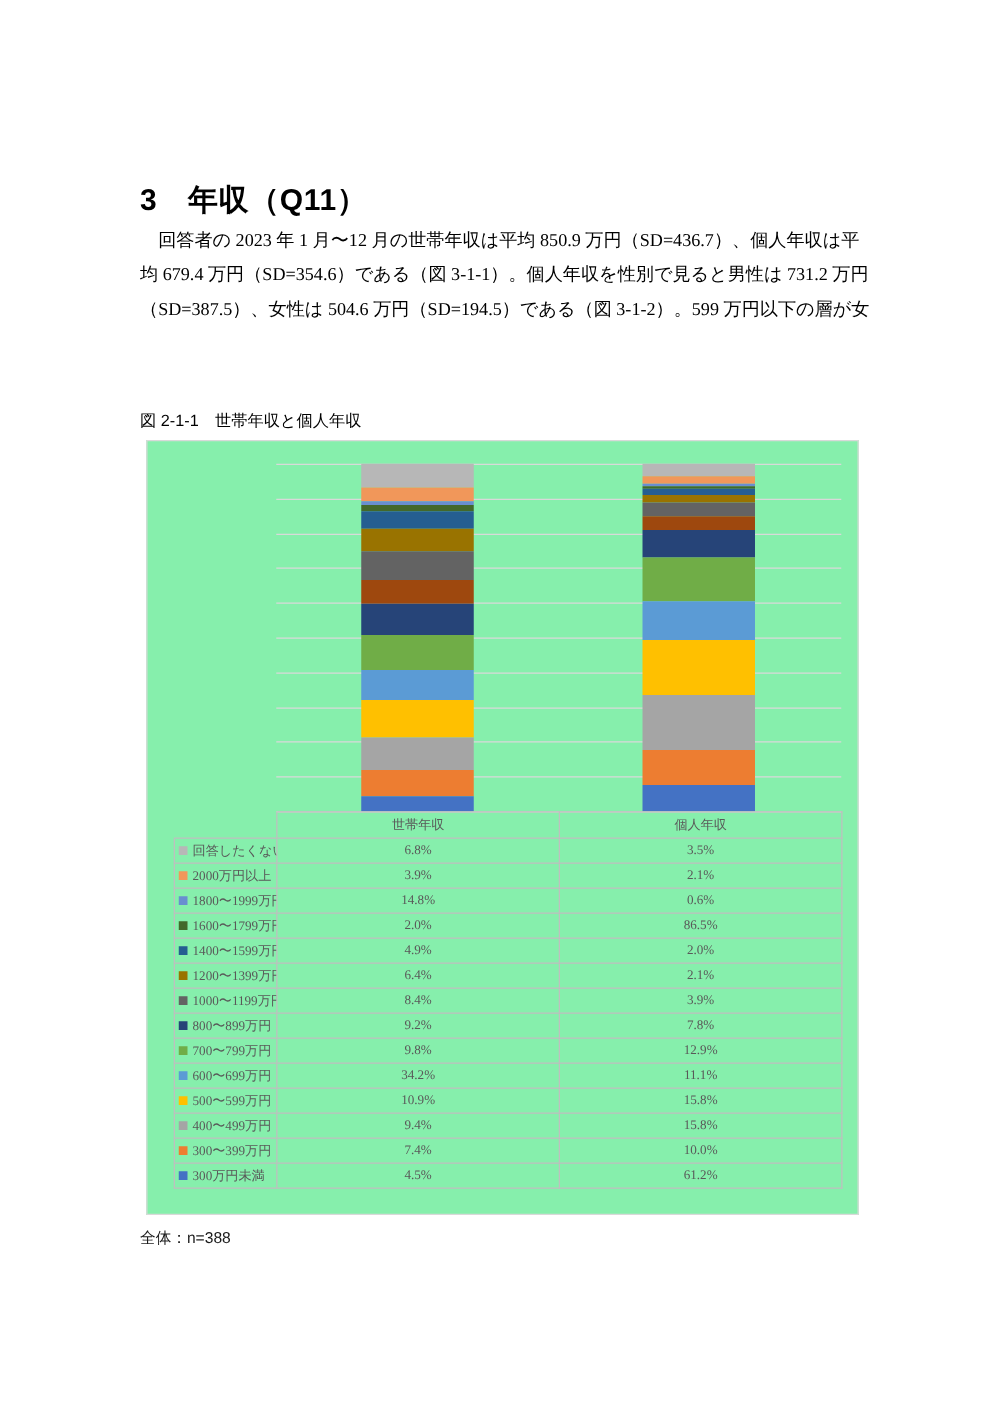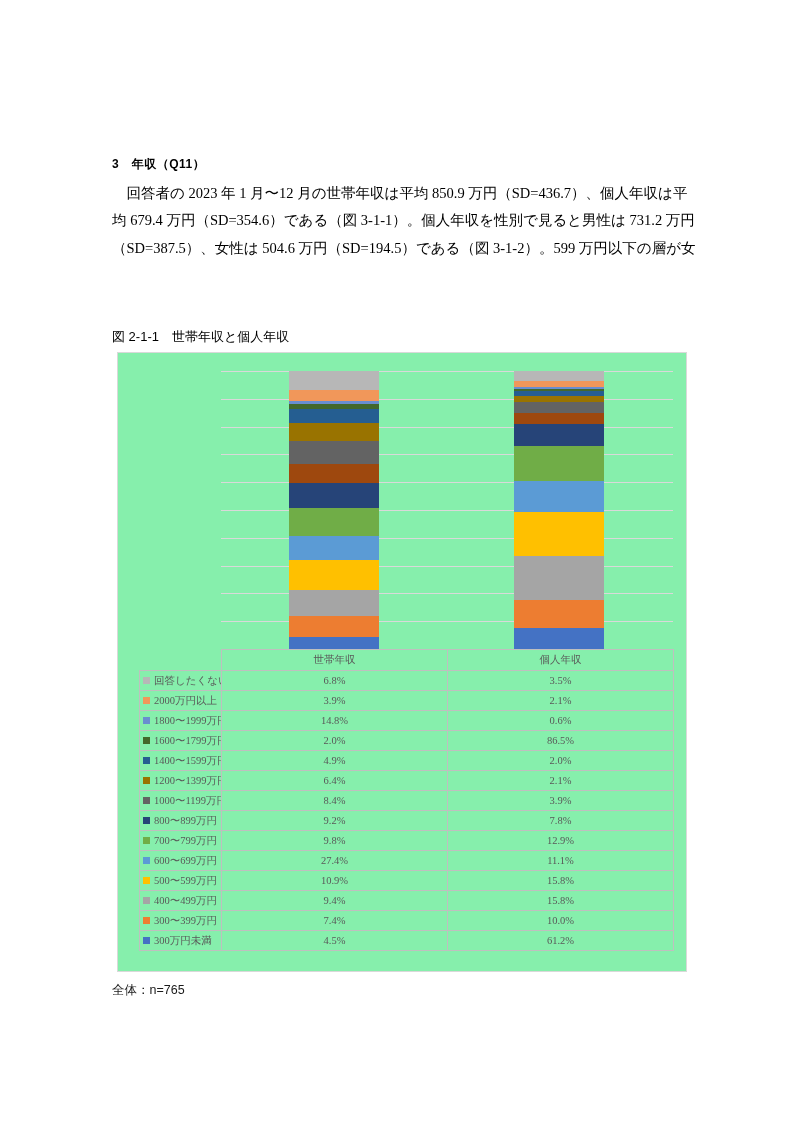--- a/index.html
+++ b/index.html
@@ -4,21 +4,21 @@
 <style>
   html,body{margin:0;padding:0}
   body{
     width:800px;height:1131px;background:#ffffff;position:relative;
     font-family:"Liberation Serif",serif;color:#000;overflow:hidden;
   }
   .abs{position:absolute}
   #heading{
     left:112px;top:144px;
     font-family:"Liberation Sans",sans-serif;
-    font-size:12px;font-weight:600;letter-spacing:.5px;margin-top:12px;
+    font-size:24px;font-weight:600;letter-spacing:.5px;
   }
   #para{left:112px;top:180px;width:582px;font-size:14.5px;line-height:27.4px}
   #para div{white-space:nowrap}
   #caption{left:112px;top:328px;font-family:"Liberation Sans",sans-serif;font-size:13px}
   #chartbox{
     left:117px;top:352px;width:568px;height:618px;
     border:1px solid var(--chart-border,#d9d9d9);background:#86efac;
   }
   #plot{left:103px;top:18px;width:452px;height:278px}
   .gridline{position:absolute;left:0;width:100%;height:1px;background:var(--gridline,#d9d9d9)}
@@ -162,21 +162,21 @@
             <td>9.2%</td>
             <td>7.8%</td>
           </tr>
           <tr>
             <td class="lg"><span class="swatch" style="background: rgb(112, 173, 71);"></span><span>700〜799万円</span></td>
             <td>9.8%</td>
             <td>12.9%</td>
           </tr>
           <tr>
             <td class="lg"><span class="swatch" style="background: rgb(91, 155, 213);"></span><span>600〜699万円</span></td>
-            <td>27.4%</td>
+            <td>34.2%</td>
             <td>11.1%</td>
           </tr>
           <tr>
             <td class="lg"><span class="swatch" style="background: rgb(255, 192, 0);"></span><span>500〜599万円</span></td>
             <td>10.9%</td>
             <td>15.8%</td>
           </tr>
           <tr>
             <td class="lg"><span class="swatch" style="background: rgb(165, 165, 165);"></span><span>400〜499万円</span></td>
             <td>9.4%</td>
@@ -189,15 +189,15 @@
           </tr>
           <tr>
             <td class="lg"><span class="swatch" style="background: rgb(68, 114, 196);"></span><span>300万円未満</span></td>
             <td>4.5%</td>
             <td>61.2%</td>
           </tr>
         </tbody>
     </table>
   </div>
 
-  <div id="footnote" class="abs">全体：n=765</div>
+  <div id="footnote" class="abs">全体：n=388</div>
 
 </div>
 
 </body></html>

